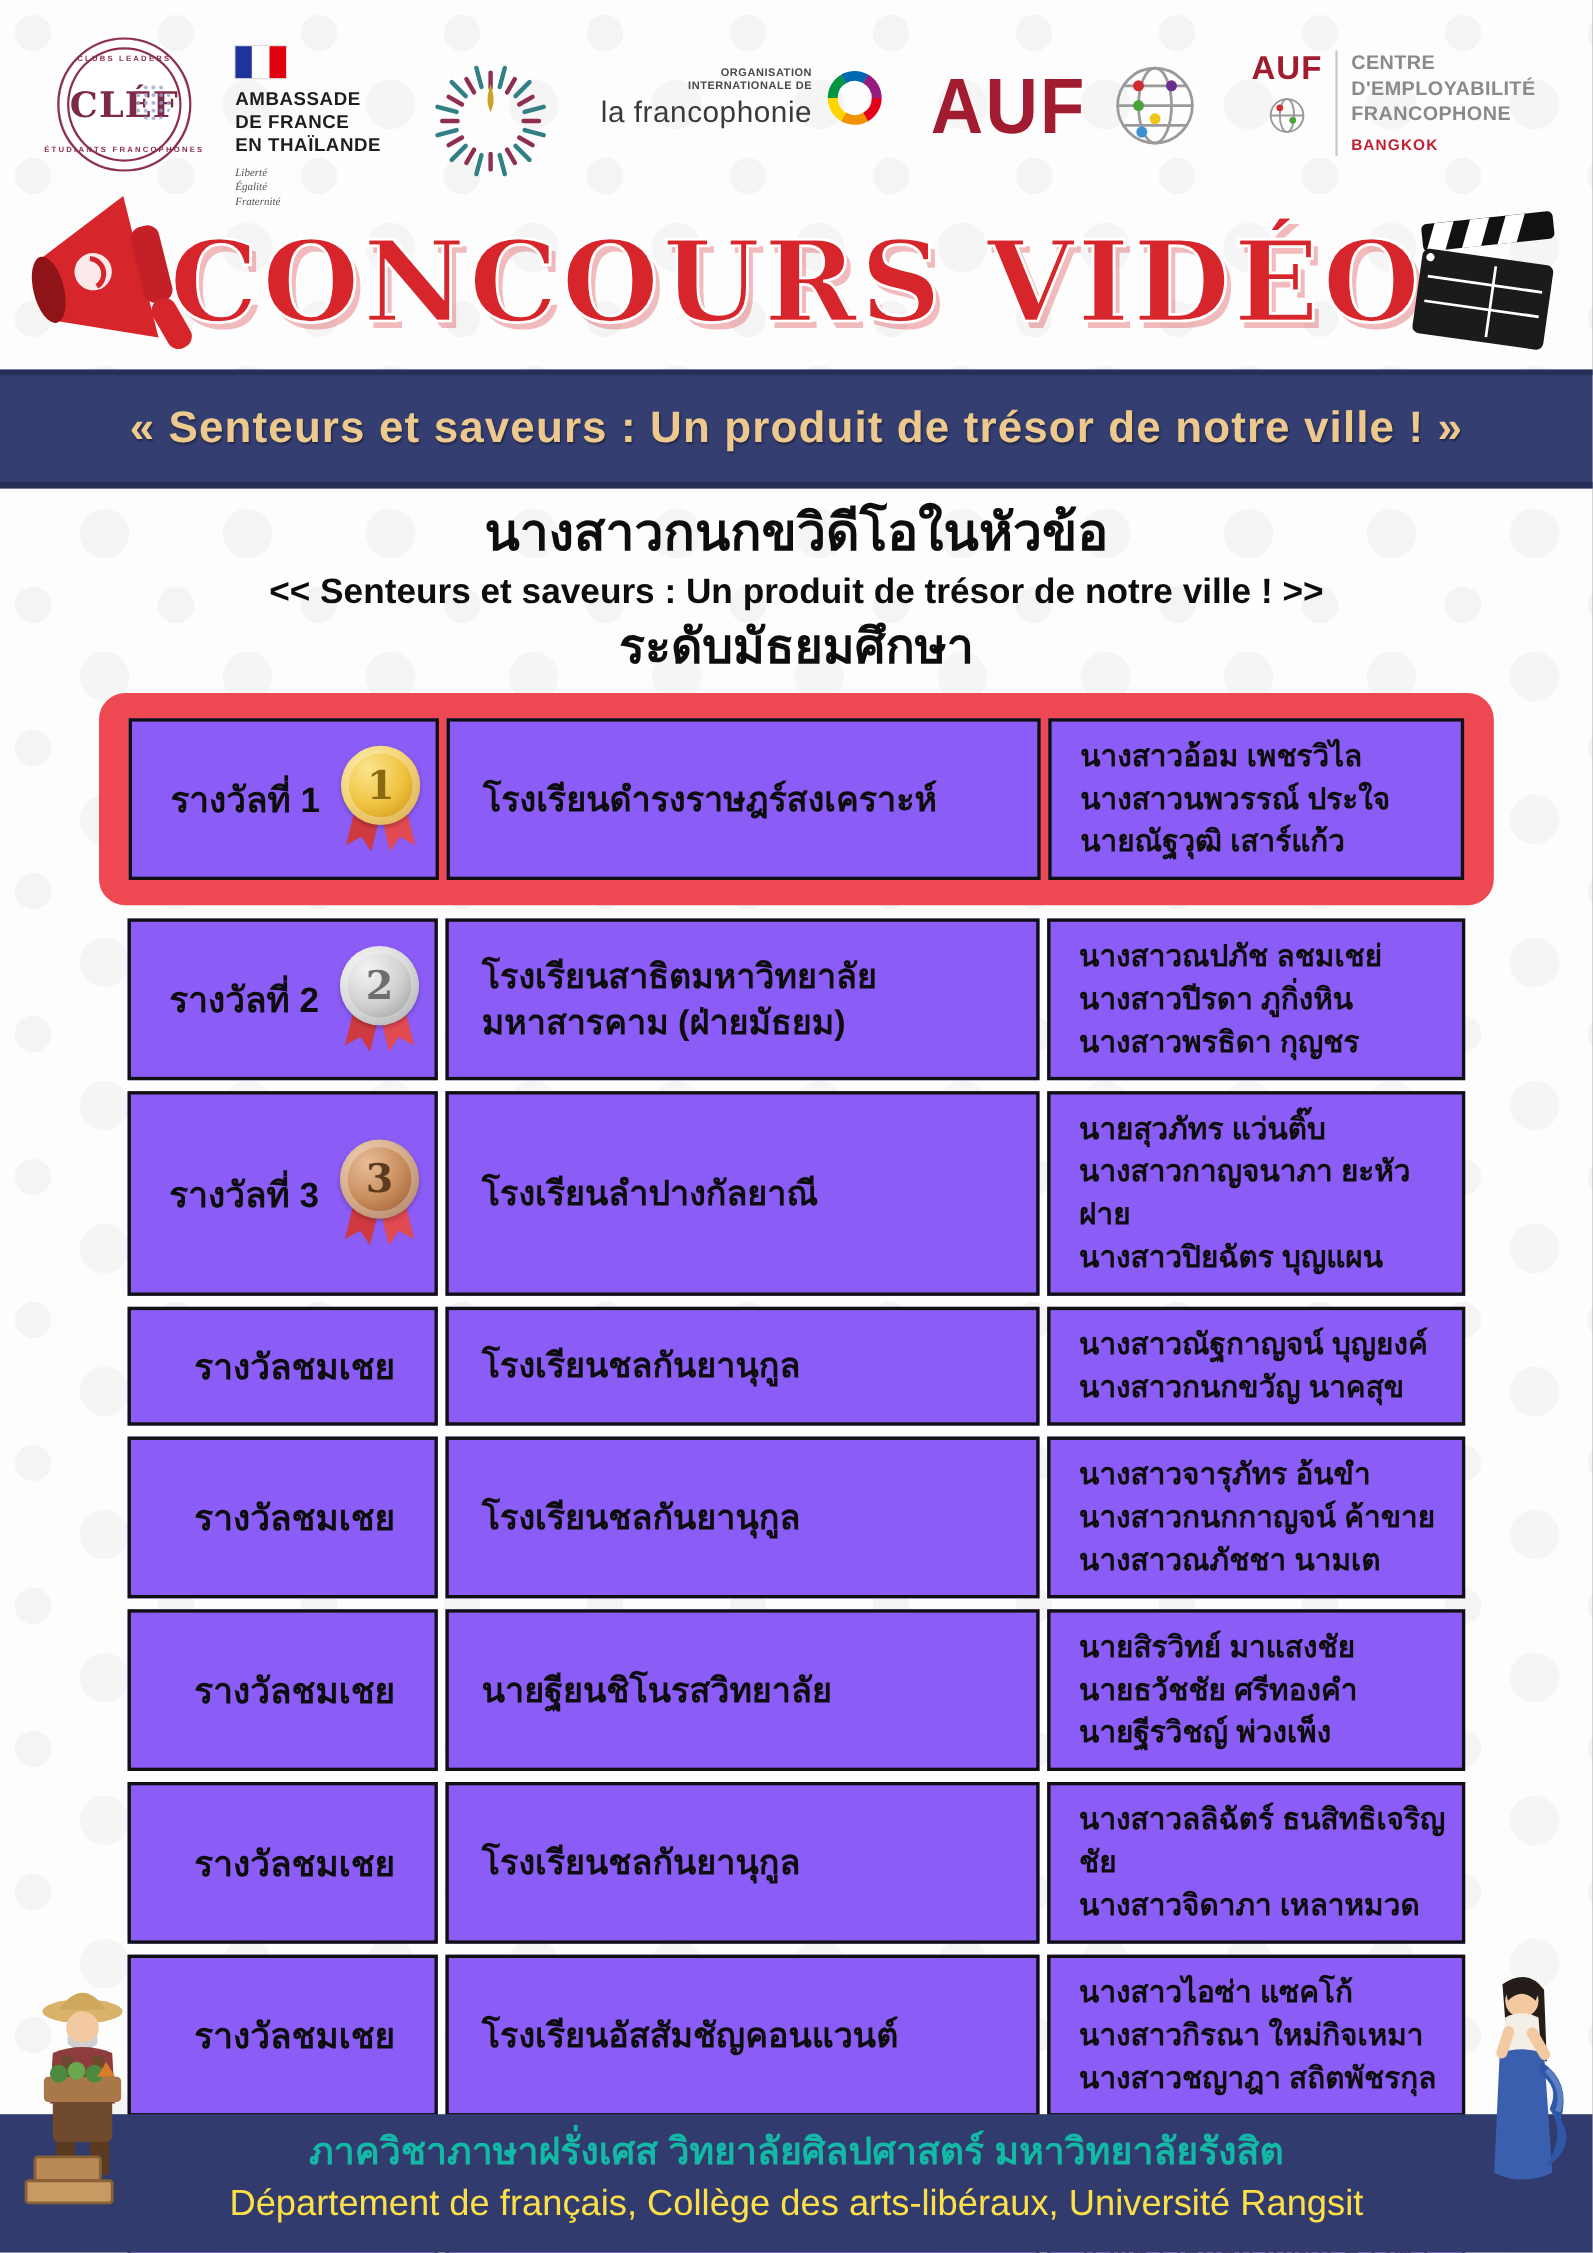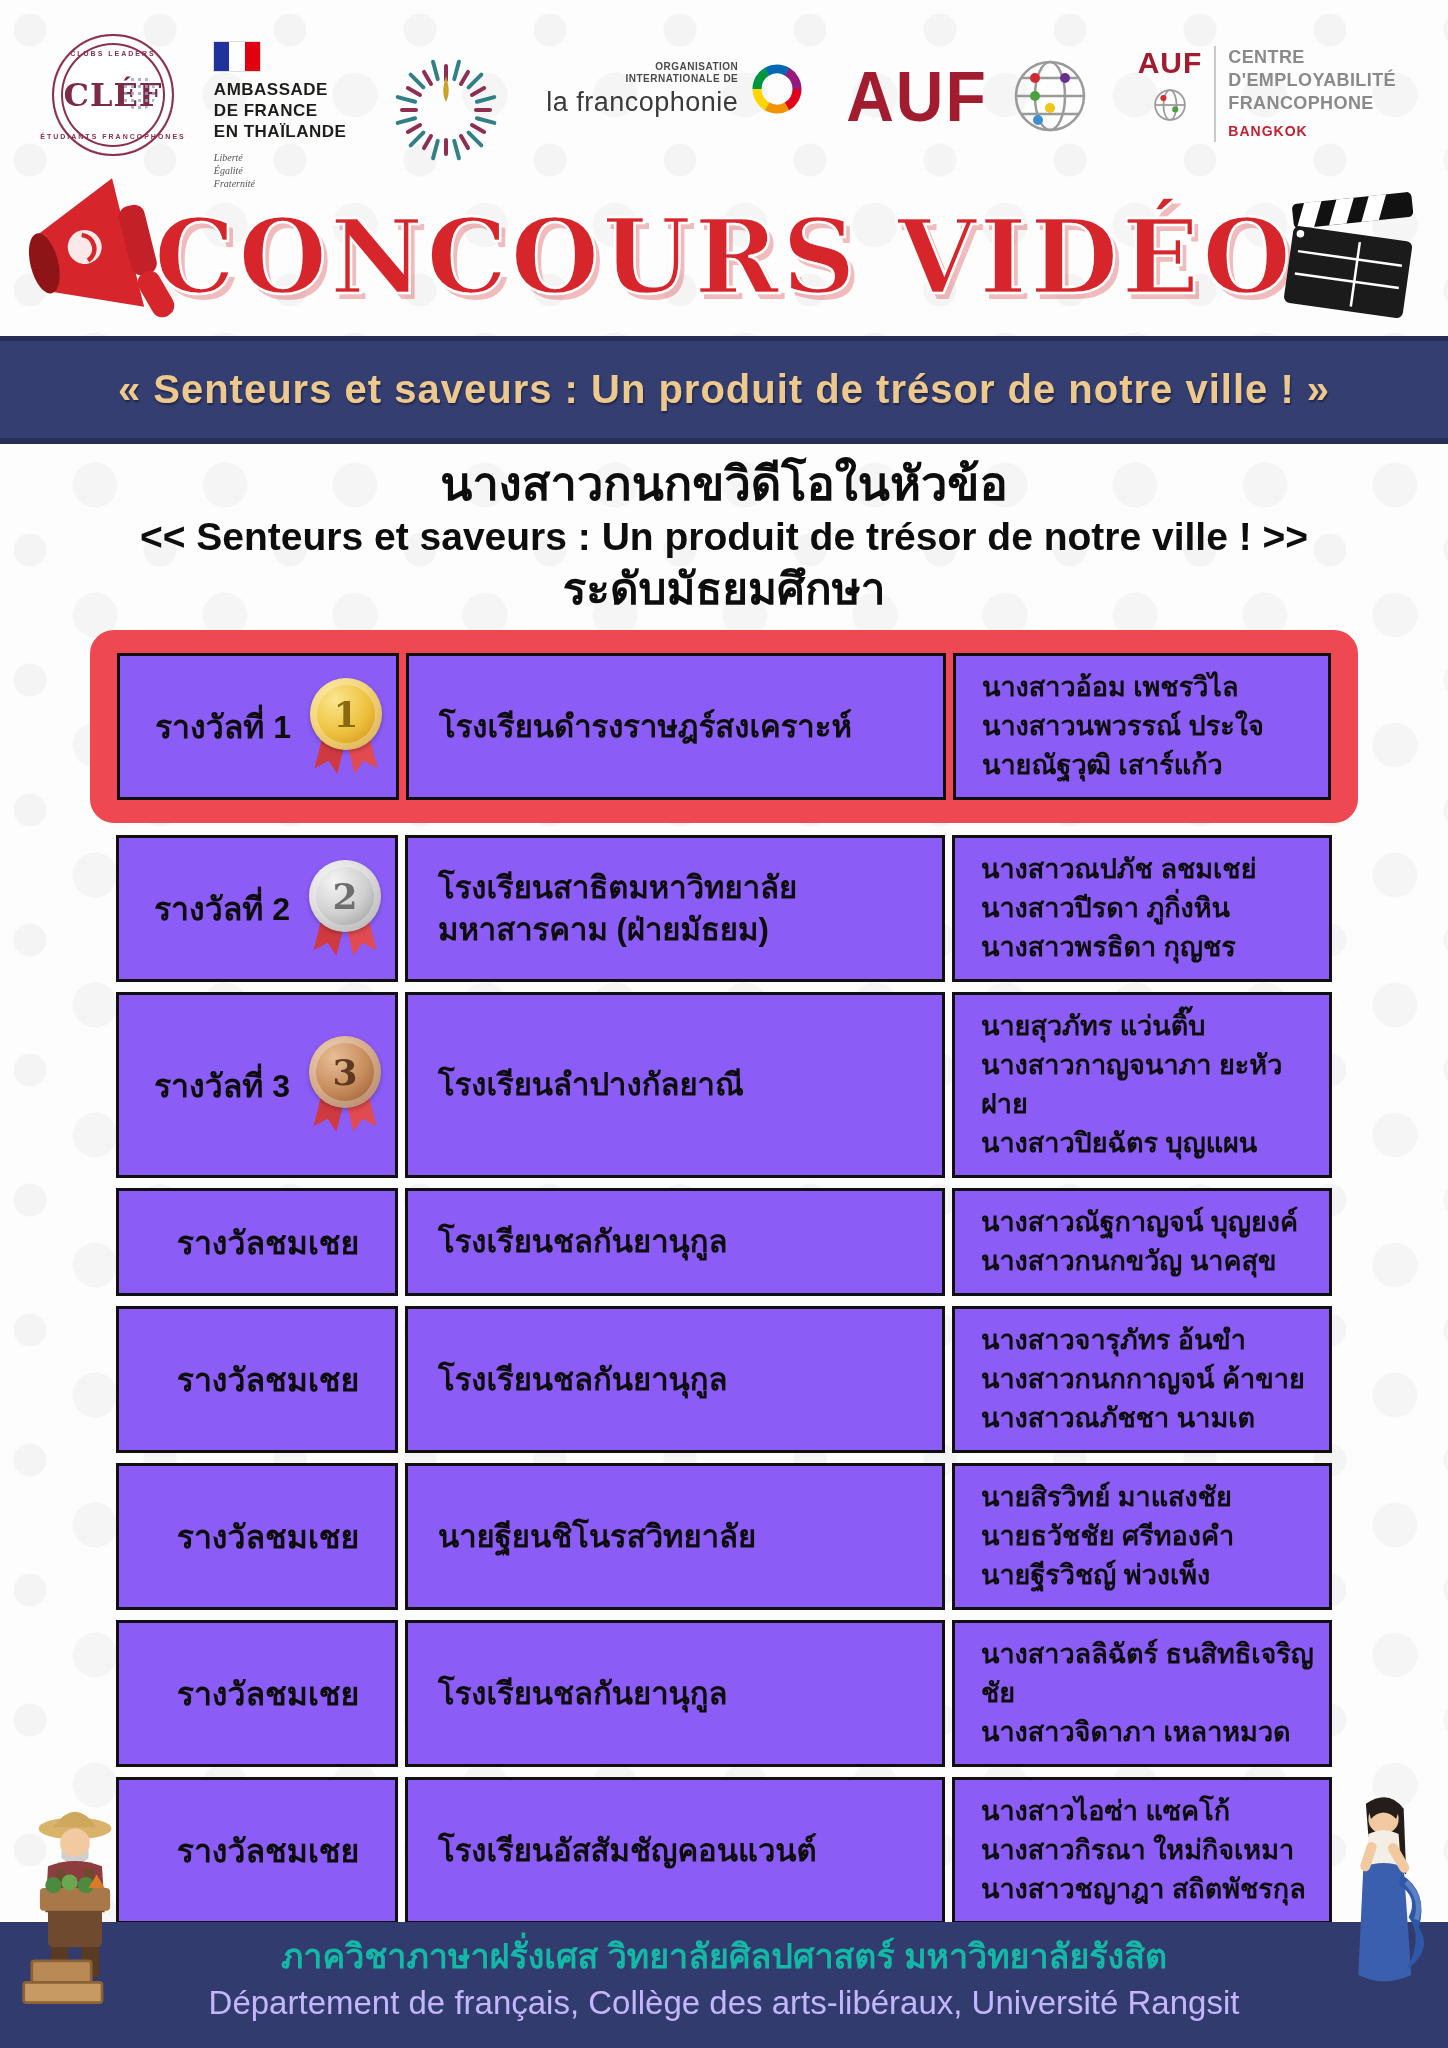--- a/index.html
+++ b/index.html
@@ -42,21 +42,21 @@
     -webkit-text-stroke:2.5px #ffffff;text-shadow:5px 6px 0 rgba(214,38,43,.30);white-space:nowrap;}
   .megaphone{position:absolute;left:18px;top:-26px;}
   .clapper{position:absolute;right:22px;top:-6px;}
   
   .banner{height:97px;background:#343e71;border-top:5px solid #272f59;border-bottom:6px solid #272f59;
     display:flex;align-items:center;justify-content:center;margin-top:4px;}
   .banner-text{font-size:40px;font-weight:700;color:#edc98e;letter-spacing:1px;text-shadow:1px 2px 2px rgba(0,0,0,.4);}
   
   .headings{text-align:center;margin-top:12px;}
   .h-th1{font-size:47px;font-weight:800;line-height:56px;}
-  .h-fr{font-size:39px;font-weight:800;line-height:50px;}
+  .h-fr{font-size:32px;font-weight:800;line-height:50px;}
   .h-th2{font-size:44px;font-weight:800;line-height:54px;}
   
   .tbl{width:1216px;margin:14px auto 0;}
   .rowwrap{margin-bottom:10px;}
   .rowwrap.hl{border:13px solid #ee4853;border-radius:24px;padding:10px 14px;margin:0 -26px 12px;background:#ee4853;}
   .row{display:grid;grid-template-columns:282px 540px 1fr;gap:7px;}
   .cell{border:3px solid #101010;background:#8b5cf6;display:flex;flex-direction:column;justify-content:center;padding:12px 0;box-sizing:border-box;min-height:104px;}
   .c-award{flex-direction:row;align-items:center;padding-left:22px;font-size:32px;font-weight:800;}
   .c-school{padding-left:30px;font-size:31px;font-weight:800;}
   .c-school div{line-height:42px;}
@@ -71,21 +71,21 @@
   .disc{position:absolute;top:0;left:1px;width:72px;height:72px;border-radius:50%;display:flex;align-items:center;justify-content:center;z-index:1;
     box-shadow:inset 0 0 0 7px rgba(255,255,255,.30), 0 2px 4px rgba(0,0,0,.25);}
   .medal.gold .disc{background:radial-gradient(circle at 35% 30%,#fbe58e,#eec23f 48%,#d59a1b 78%,#ab7a10);}
   .medal.silver .disc{background:radial-gradient(circle at 35% 30%,#f4f4f4,#cfcfcf 48%,#a3a3a3 78%,#868686);}
   .medal.bronze .disc{background:radial-gradient(circle at 35% 30%,#e8bd97,#c78c5c 48%,#a0633a 78%,#7e4a28);}
   .mnum{font-family:"DejaVu Serif",serif;font-weight:700;font-size:36px;}
   .medal.gold .mnum{color:#8a6a10;} .medal.silver .mnum{color:#6e6e6e;} .medal.bronze .mnum{color:#5c3a1f;}
   
   .footer{position:absolute;left:0;right:0;bottom:0;height:126px;background:#323b6d;text-align:center;padding-top:10px;box-sizing:border-box;z-index:2;}
   .f-th{color:#14b8a6;font-size:34px;font-weight:700;line-height:48px;}
-  .f-fr{color:#c4b5fd;font-size:33px;line-height:46px;}
+  .f-fr{color:#fde047;font-size:33px;line-height:46px;}
   
   .deco{position:absolute;z-index:5;}
   .deco-left{left:6px;bottom:44px;}
   .deco-right{right:4px;bottom:40px;}
 </style>
 </head>
 <body>
 
 <div class="poster">
 

